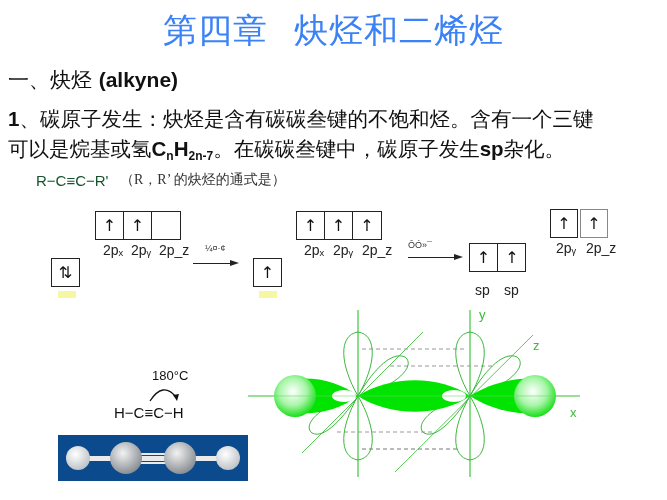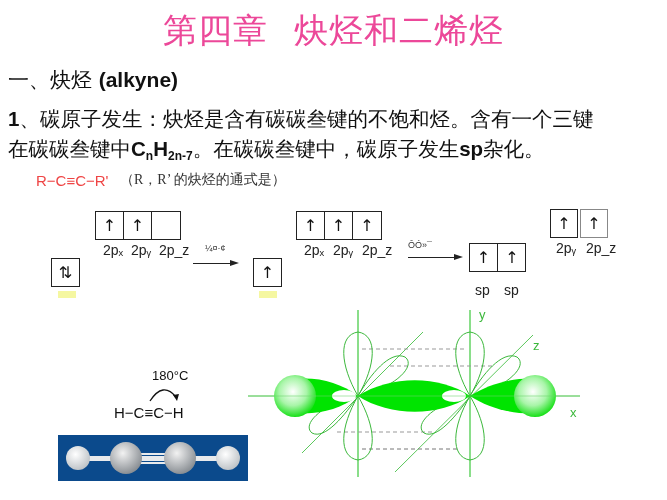--- a/index.html
+++ b/index.html
@@ -1,27 +1,27 @@
 <!DOCTYPE html>
 <html><head>
 <meta charset="utf-8">
 <style>
   html, body { margin:0; padding:0; background:#ffffff; }
   body { width:667px; height:500px; position:relative; overflow:hidden;
          font-family:"DejaVu Sans","Liberation Sans",sans-serif; color:#111; }
   .abs { position:absolute; }
-  .title { left:0; width:667px; top:8px; text-align:center; font-size:34px; letter-spacing:1px; color:#ec4899; }
+  .title { left:0; width:667px; top:8px; text-align:center; font-size:34px; letter-spacing:1px; color:#3b82f6; }
   .title .gap { display:inline-block; width:26px; }
   .h1 { left:8px; top:66px; font-size:21px; }
   .h1 b { font-family:"Liberation Sans",sans-serif; font-weight:bold;text-align:right; }
   .para { left:8px; top:104px; width:652px; font-size:20.5px; line-height:29px; }
   .para b.num { font-family:"Liberation Sans",sans-serif; }
   .para sub { font-size:12px; font-weight:bold; vertical-align:-4px; font-family:"Liberation Sans",sans-serif; }
   .para .chem { font-weight:bold; font-family:"Liberation Sans",sans-serif; }
-  .formula { left:36px; top:172px; font-size:15px; font-family:"Liberation Sans",sans-serif; color:#ef4444; }
+  .formula { left:36px; top:172px; font-size:15px; font-family:"Liberation Sans",sans-serif; color:#14532d; }
   .formula-note { left:120px; top:171px; font-size:14px; font-family:"Liberation Serif","DejaVu Serif",serif; color:#333; }
   .box { position:absolute; border:1.5px solid #222; box-sizing:border-box; background:#fff; }
   .cell { position:absolute; top:0; height:100%; box-sizing:border-box; border-right:1.5px solid #222;
           display:flex; align-items:center; justify-content:center; font-size:16px; }
   .cell:last-child { border-right:none; }
   .olabel { position:absolute; font-size:14px; font-family:"Liberation Sans",sans-serif; color:#222; }
   .ylabel { position:absolute; width:18px; height:7px; background:#f3f58a; opacity:.8; }
   .arrow-line { position:absolute; height:1.2px; background:#222; }
   .arrow-head { position:absolute; width:0; height:0; border-top:3px solid transparent; border-bottom:3px solid transparent; border-left:9px solid #222; }
   .tiny { position:absolute; font-size:9px; font-family:"Liberation Sans",sans-serif; color:#333; }
@@ -33,21 +33,21 @@
 <div class="abs title">
   <span>第四章</span><span class="gap"></span><span>炔烃和二烯烃</span>
 </div>
 
 <div class="abs h1">
   <span>一、炔烃 </span><b>(alkyne)</b>
 </div>
 
 <div class="abs para">
   <b class="num">1</b><span>、碳原子发生：炔烃是含有碳碳叁键的不饱和烃。含有一个三键</span><br>
-  <span>在碳碳叁键中</span><span class="chem">C</span><sub>n</sub><span class="chem">H</span><sub>2n-7</sub><span>。在碳碳叁键中，碳原子发生</span><span class="chem">sp</span><span>杂化。</span>
+  <span>可以是烷基或氢</span><span class="chem">C</span><sub>n</sub><span class="chem">H</span><sub>2n-7</sub><span>。在碳碳叁键中，碳原子发生</span><span class="chem">sp</span><span>杂化。</span>
 </div>
 
 <div class="abs formula">R−C≡C−R'</div>
 <div class="abs formula-note">（R，R’ 的炔烃的通式是）</div>
 
 <div class="box" style="left:95px;top:211px;width:86px;height:29px;">
   <div class="cell" style="left:0;width:28px;">↑</div>
   <div class="cell" style="left:28px;width:28px;">↑</div>
   <div class="cell" style="left:56px;width:28px;"></div>
 </div>

